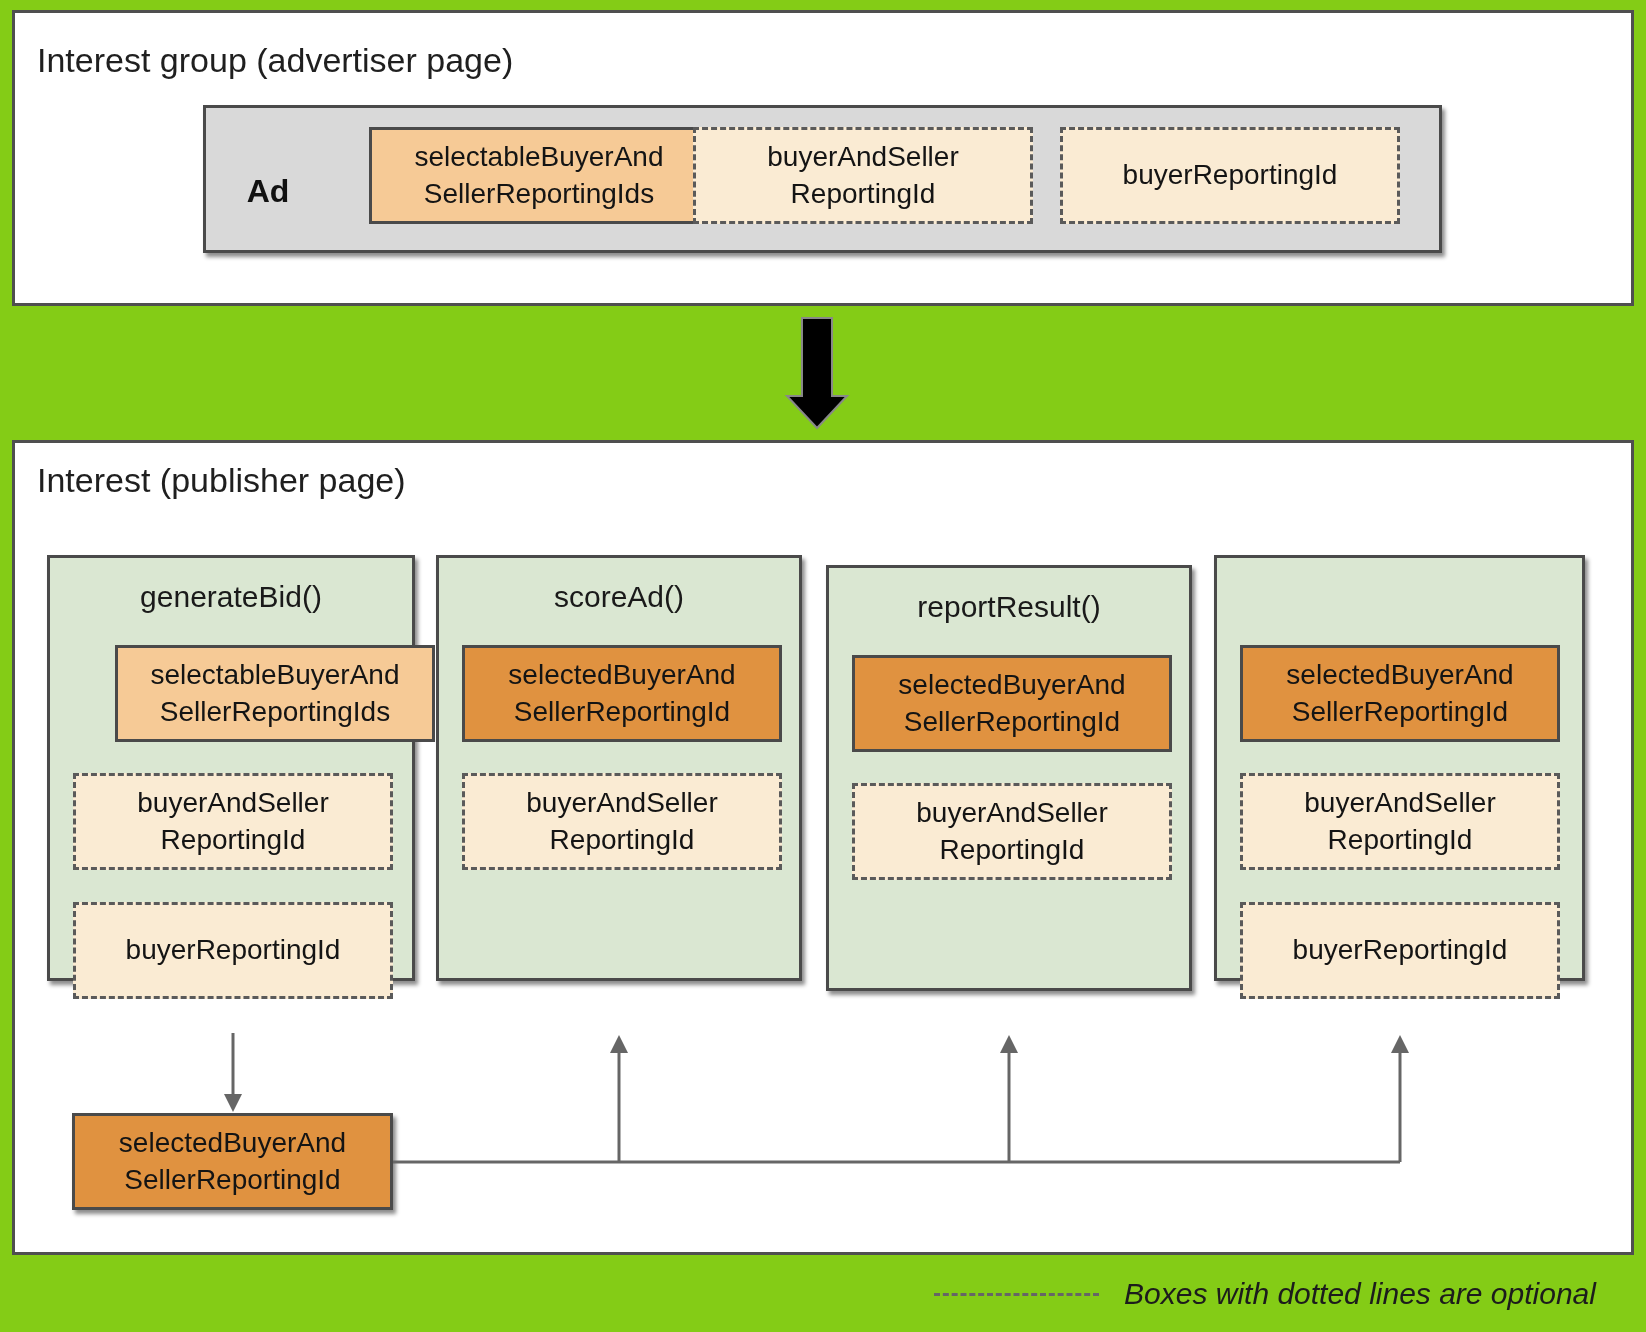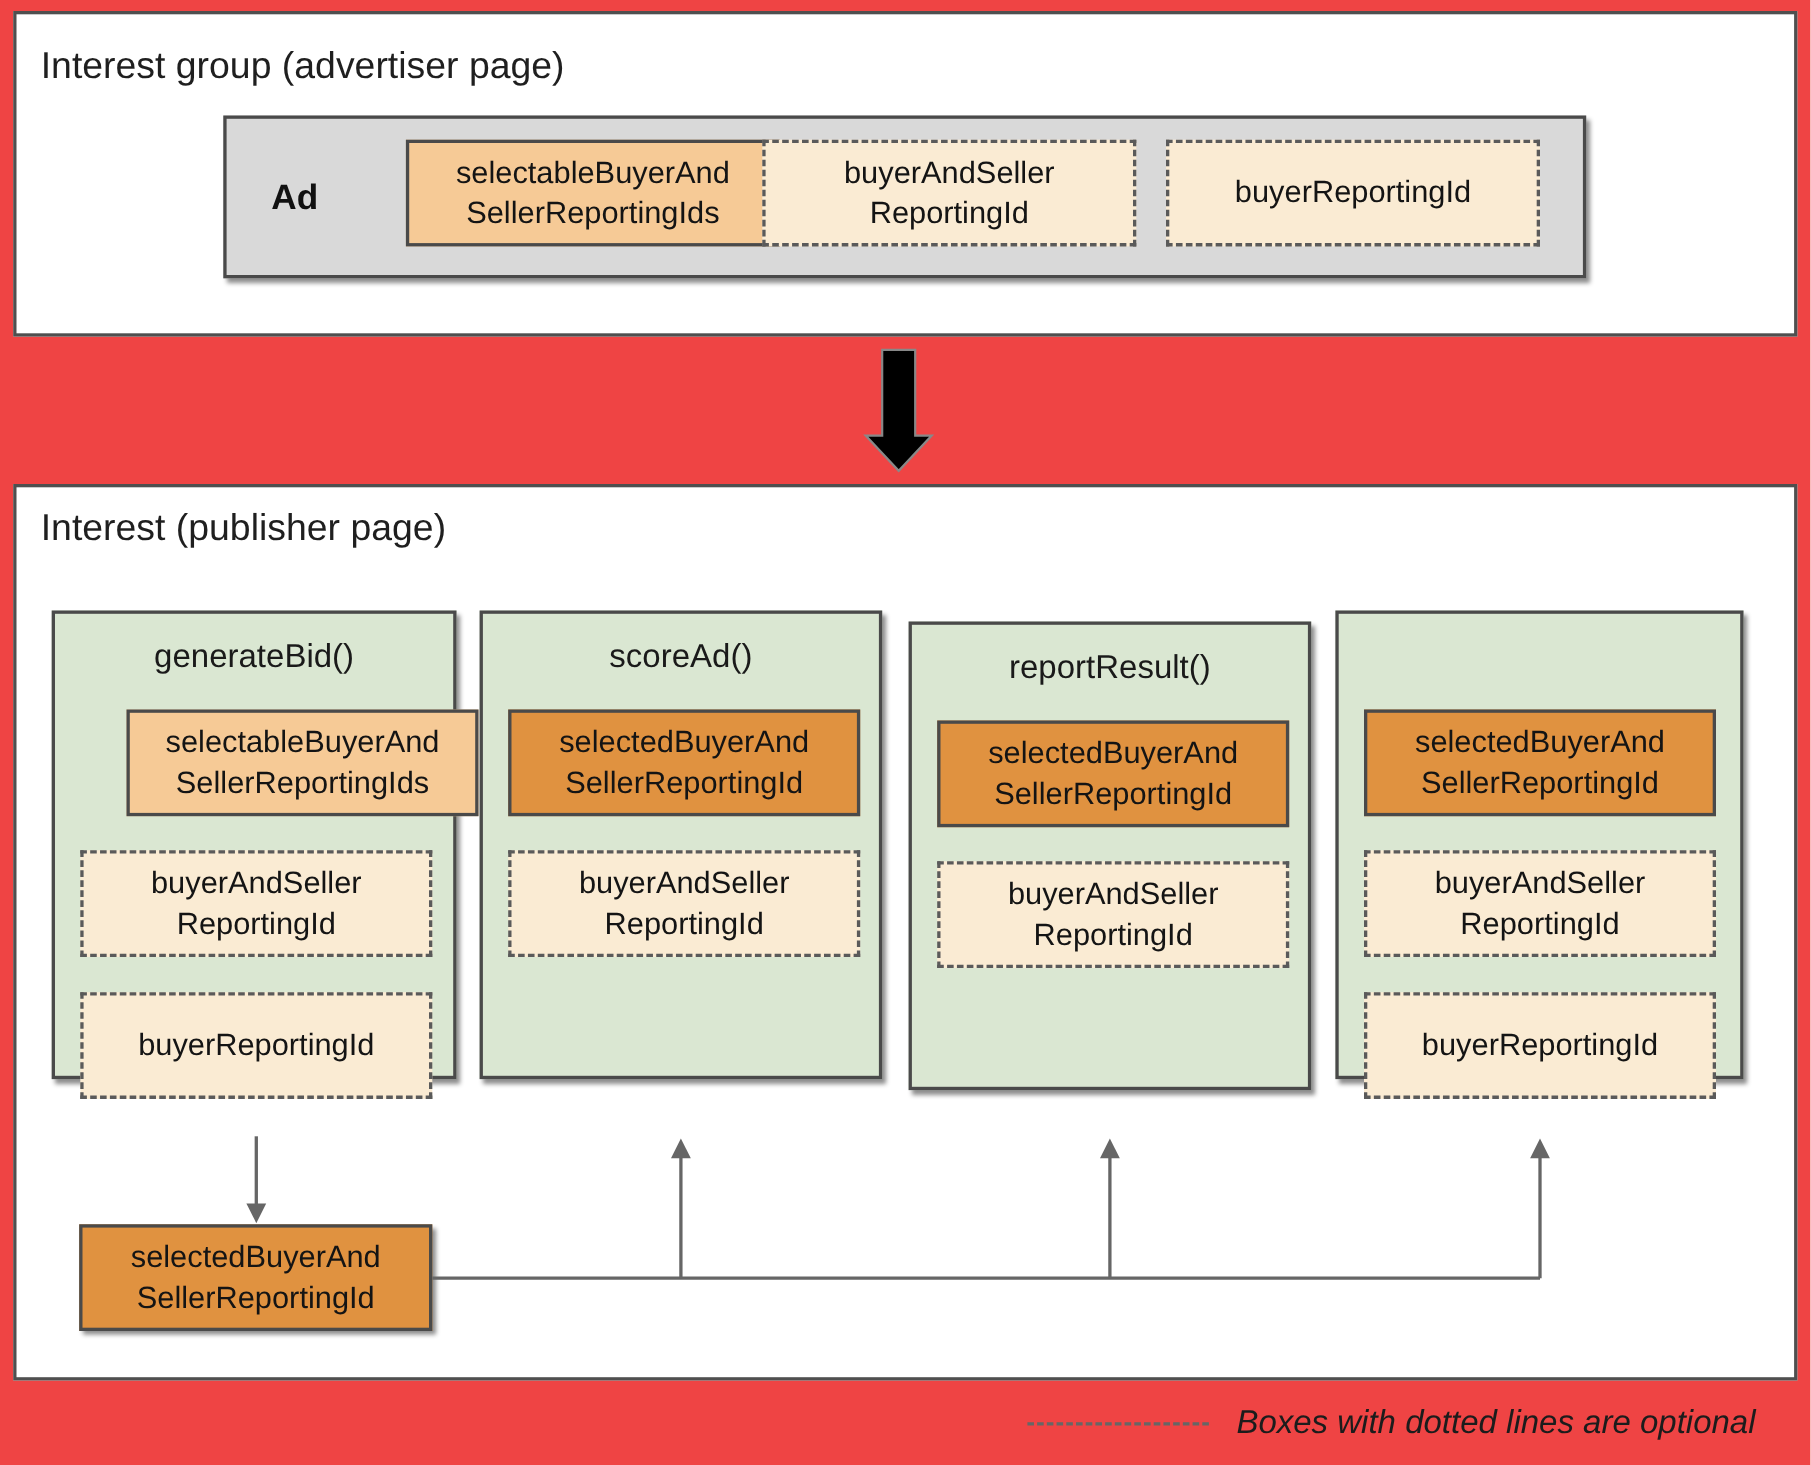--- a/index.html
+++ b/index.html
@@ -1,19 +1,19 @@
 <!DOCTYPE html>
 <html><head>
 <meta charset="utf-8">
 <style>
   html,body{margin:0;padding:0;background:#ffffff;}
   #page{
     position:relative;
     width:1646px;height:1332px;
-    background:#ef4444;
+    background:#84cc16;
     font-family:"Liberation Sans", sans-serif;
     color:#1f1f1f;
     overflow:hidden;
   }
   .outer-box{
     position:absolute;
     background:#ffffff;
     border:3px solid #4f4f4f;
     box-sizing:border-box;
   }
@@ -25,21 +25,21 @@
   }
   .ad-container{
     position:absolute;
     left:203px;top:105px;width:1239px;height:148px;
     background:#d9d9d9;
     border:3px solid #4a4a4a;
     box-sizing:border-box;
     box-shadow:3px 4px 4px rgba(0,0,0,0.45);
   }
   .ad-label{
-    position:absolute;left:0;top:0;width:124px;height:142px;
+    position:absolute;left:0;top:12px;width:124px;height:142px;
     display:flex;align-items:center;justify-content:center;
     font-weight:bold;font-size:32px;color:#111;
   }
   .param{
     position:absolute;
     display:flex;align-items:center;justify-content:center;
     text-align:center;
     font-size:28px;line-height:1.3;
     white-space:pre-line;
     box-sizing:border-box;

